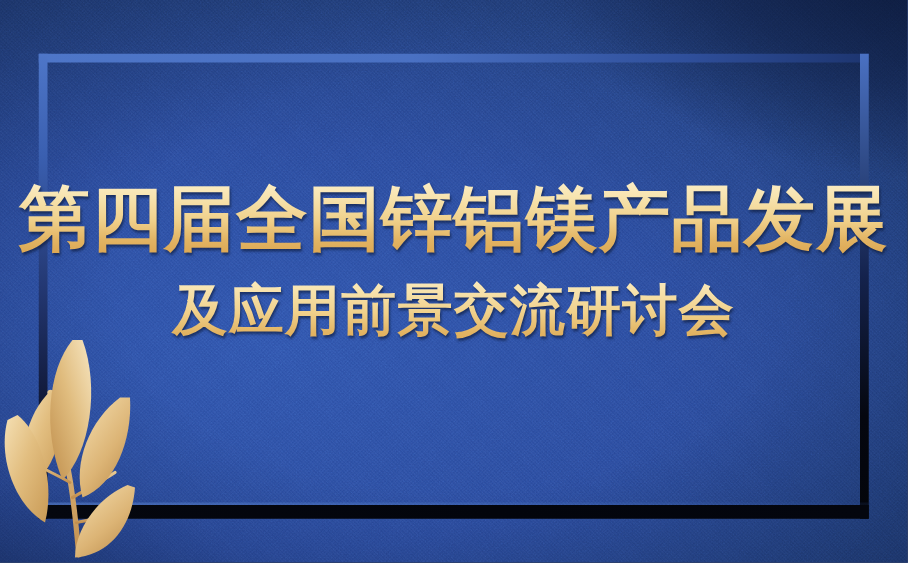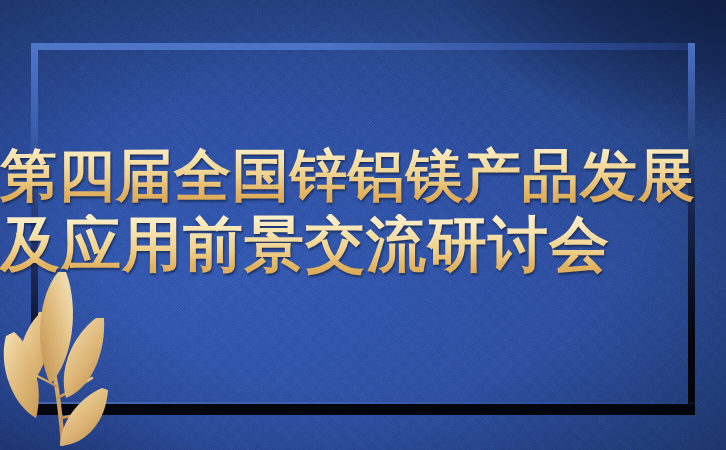--- a/index.html
+++ b/index.html
@@ -80,39 +80,39 @@
   .frame-bottom-sheen {
     left: 0; bottom: 11px; width: 100%; height: 2px;
     background: linear-gradient(90deg, rgba(90,130,205,.55) 0%, rgba(70,110,185,.35) 60%, rgba(40,70,140,.15) 100%);
   }
 
   
   .title-block {
     position: absolute;
     left: 0; right: 0;
     top: 140px;
-    text-align: left;
+    text-align: center;
     z-index: 6;
   }
   .title-line {
     display: block;
     font-size: 57px;
     line-height: 70px;
     font-weight: 700;
     letter-spacing: 1px;
     font-family: "DejaVu Sans", "Liberation Sans", sans-serif;
     background: linear-gradient(180deg, #fdf1cf 0%, #f7e3ae 26%, #f0d08a 52%, #e2b463 74%, #d9a04a 100%);
     -webkit-background-clip: text;
     background-clip: text;
     color: transparent;
     -webkit-text-fill-color: transparent;
     filter: drop-shadow(1px 2px 1px rgba(8,18,44,.55));
     white-space: nowrap;
   }
-  .title-line.sub { font-size: 60px; margin-top: 4px; font-family: Liberation Mono, monospace; }
+  .title-line.sub { font-size: 44px; margin-top: 4px; }
 
   
   .branch {
     position: absolute;
     left: 0px;
     top: 248px;
     width: 150px;
     height: 202px;
     z-index: 7;
     pointer-events: none;

